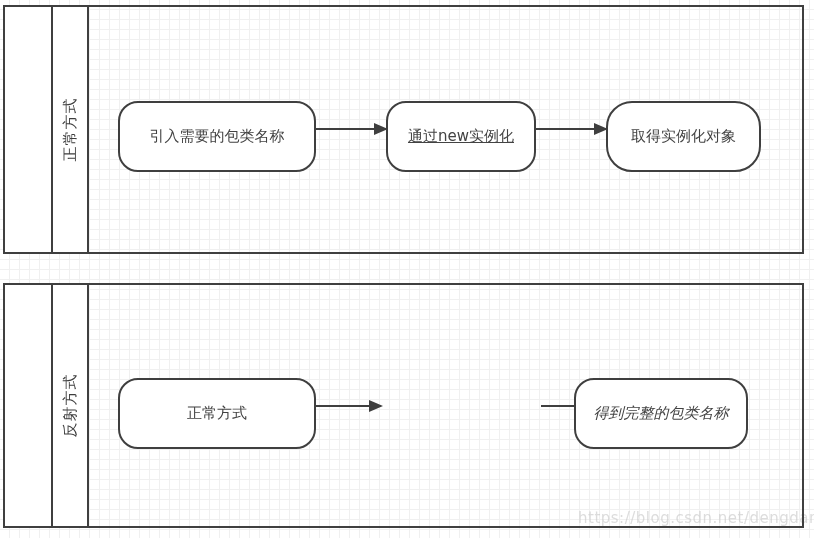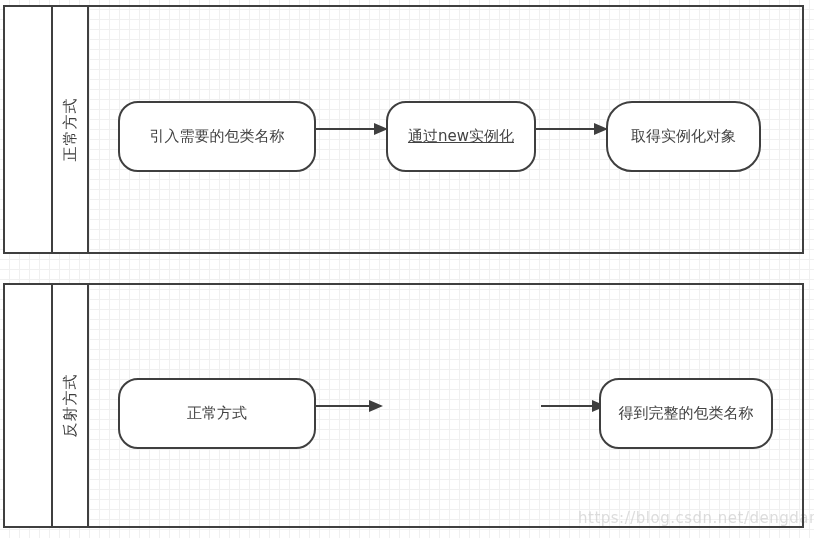--- a/index.html
+++ b/index.html
@@ -98,21 +98,21 @@
   }
   
   .n-a { left: 29px;  top: 94px; width: 198px; }
   .n-b { left: 297px; top: 94px; width: 150px; text-decoration: underline; }
   .n-c { left: 517px; top: 94px; width: 155px; border-radius: 26px; }
   .ar-1 { left: 227px; top: 121px; width: 70px; }
   .ar-2 { left: 447px; top: 121px; width: 70px; }
   
   .n-d { left: 29px;  top: 93px; width: 198px; }
   .n-e { left: 292px; top: 93px; width: 160px; }
-  .n-f { left: 510px; top: 93px; width: 174px; }
+  .n-f { left: 485px; top: 93px; width: 174px; font-style: italic; }
   .ar-3 { left: 227px; top: 120px; width: 65px; }
   .ar-4 { left: 452px; top: 120px; width: 63px; }
 </style>
 </head>
 <body>
 
 <div class="canvas">
 
   <div class="watermark">https://blog.csdn.net/dengdanxr</div>
 

